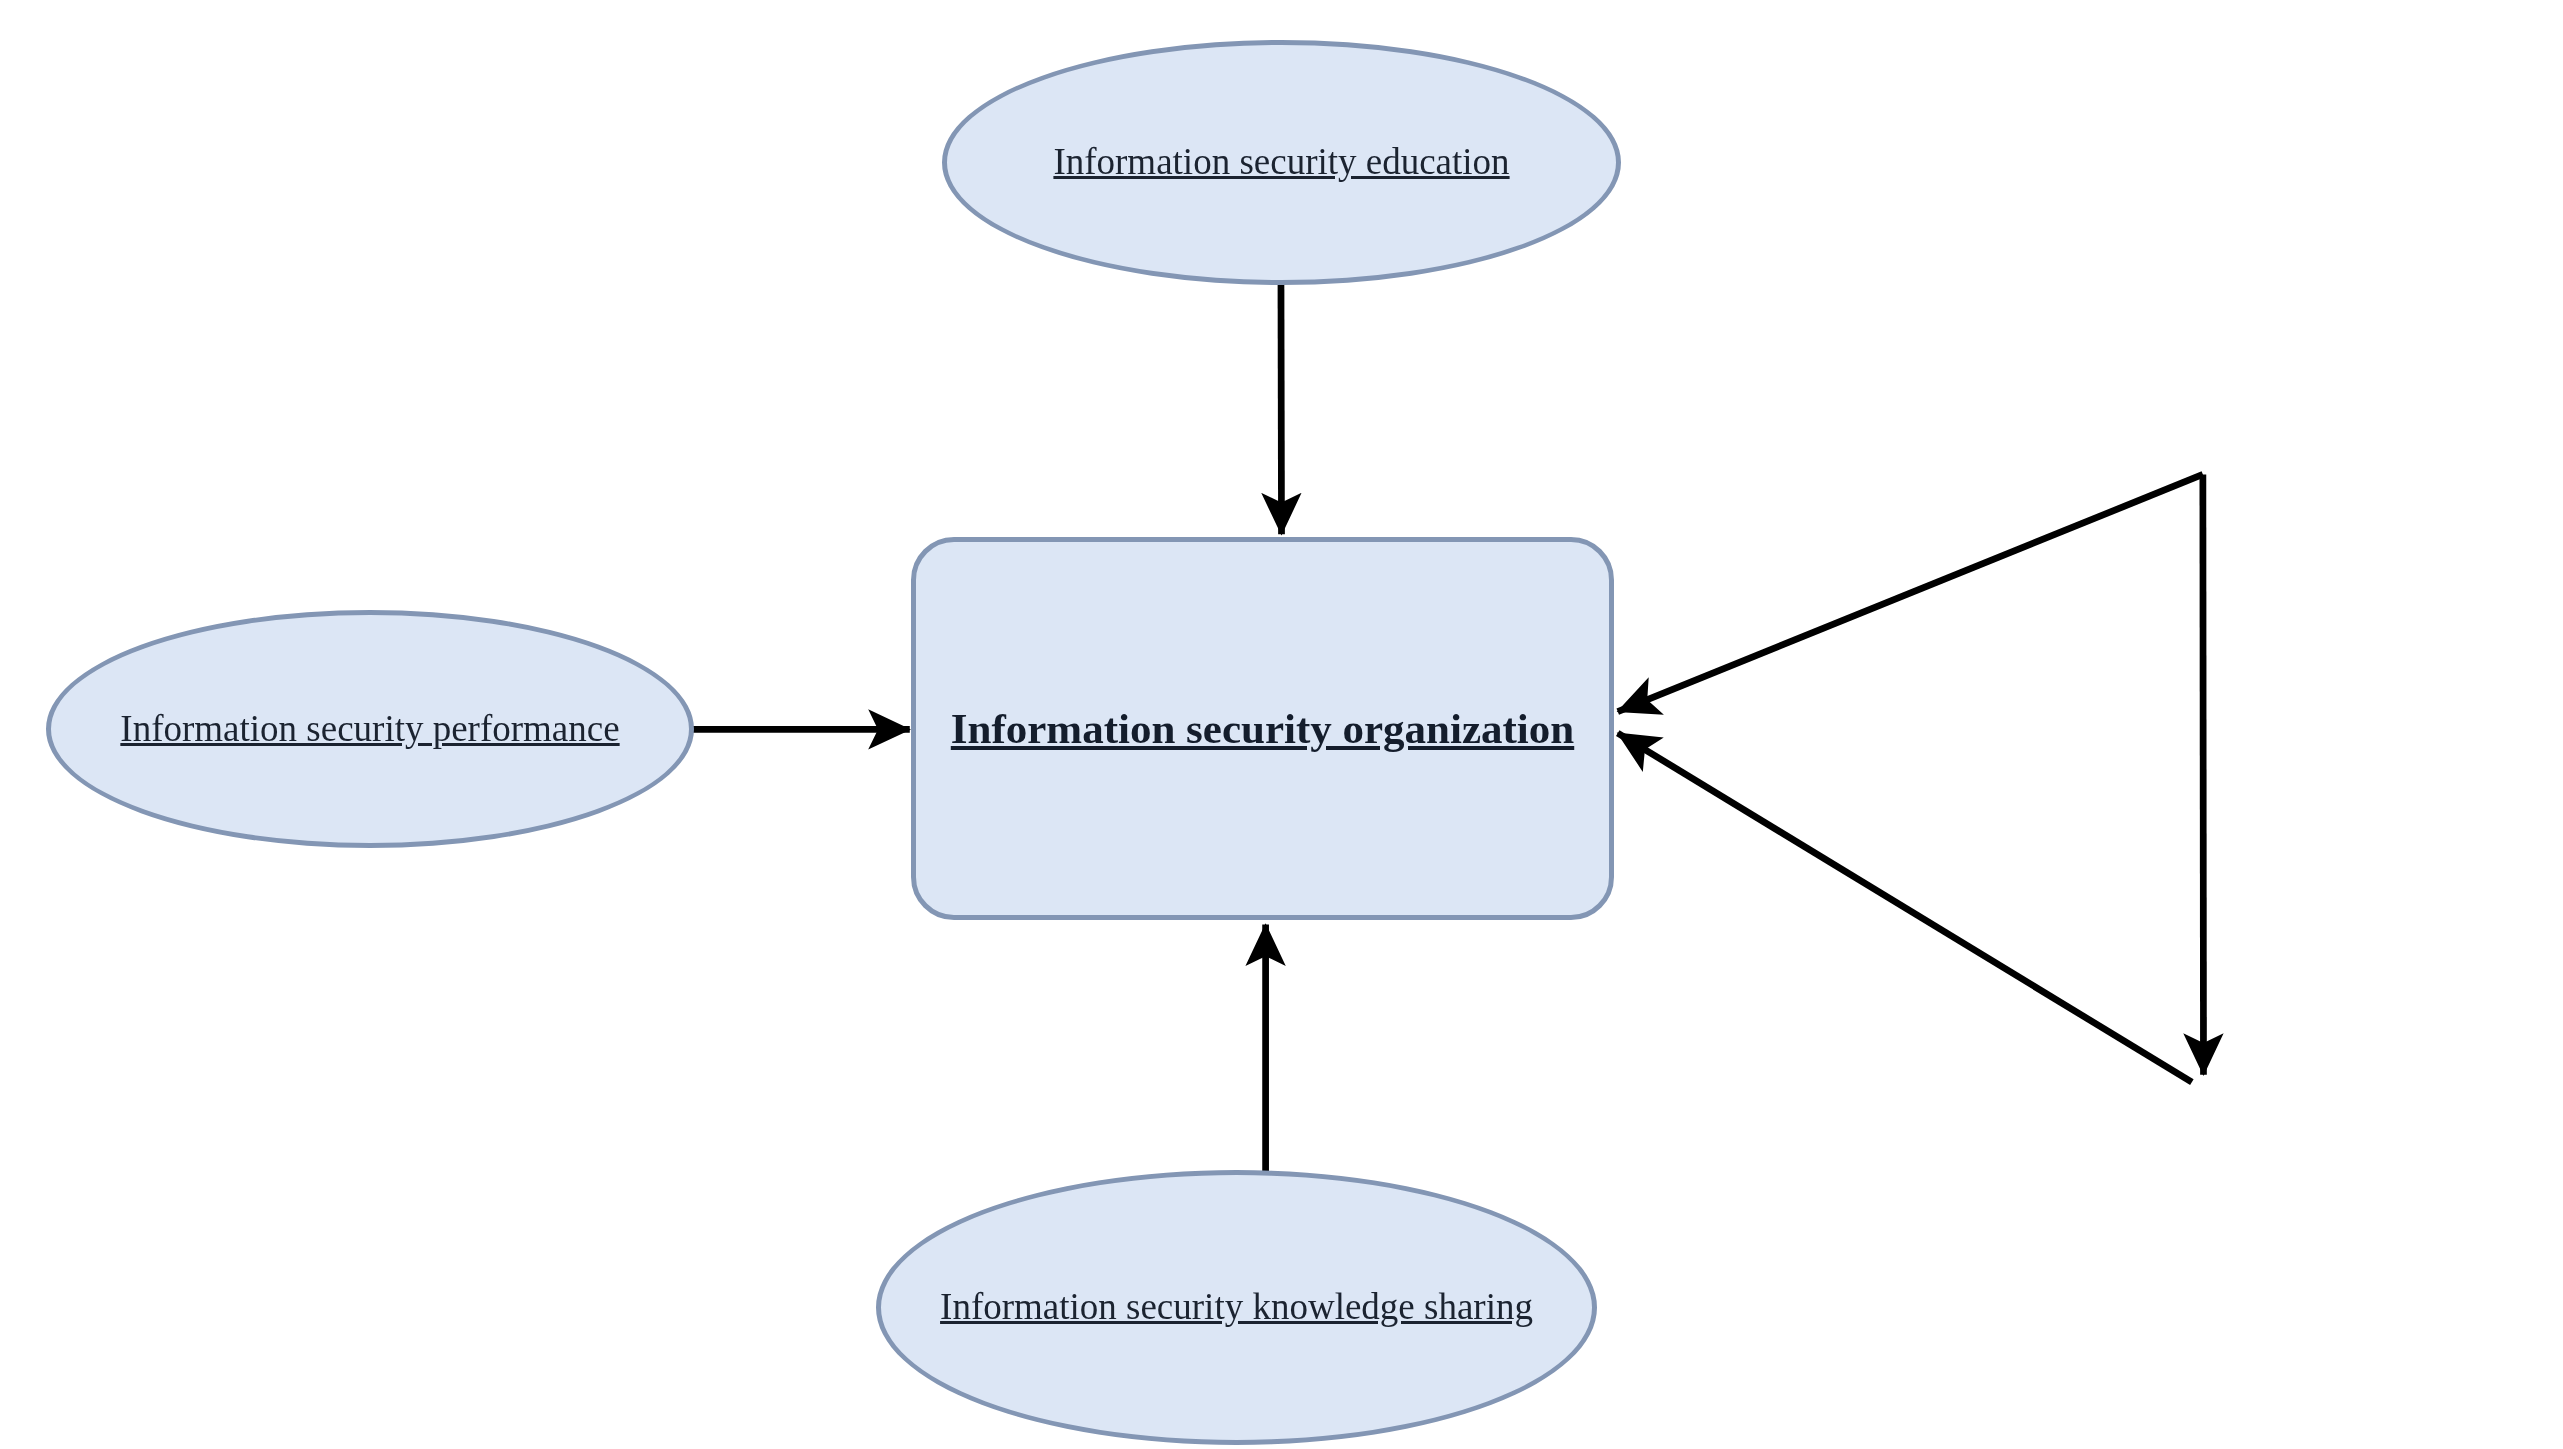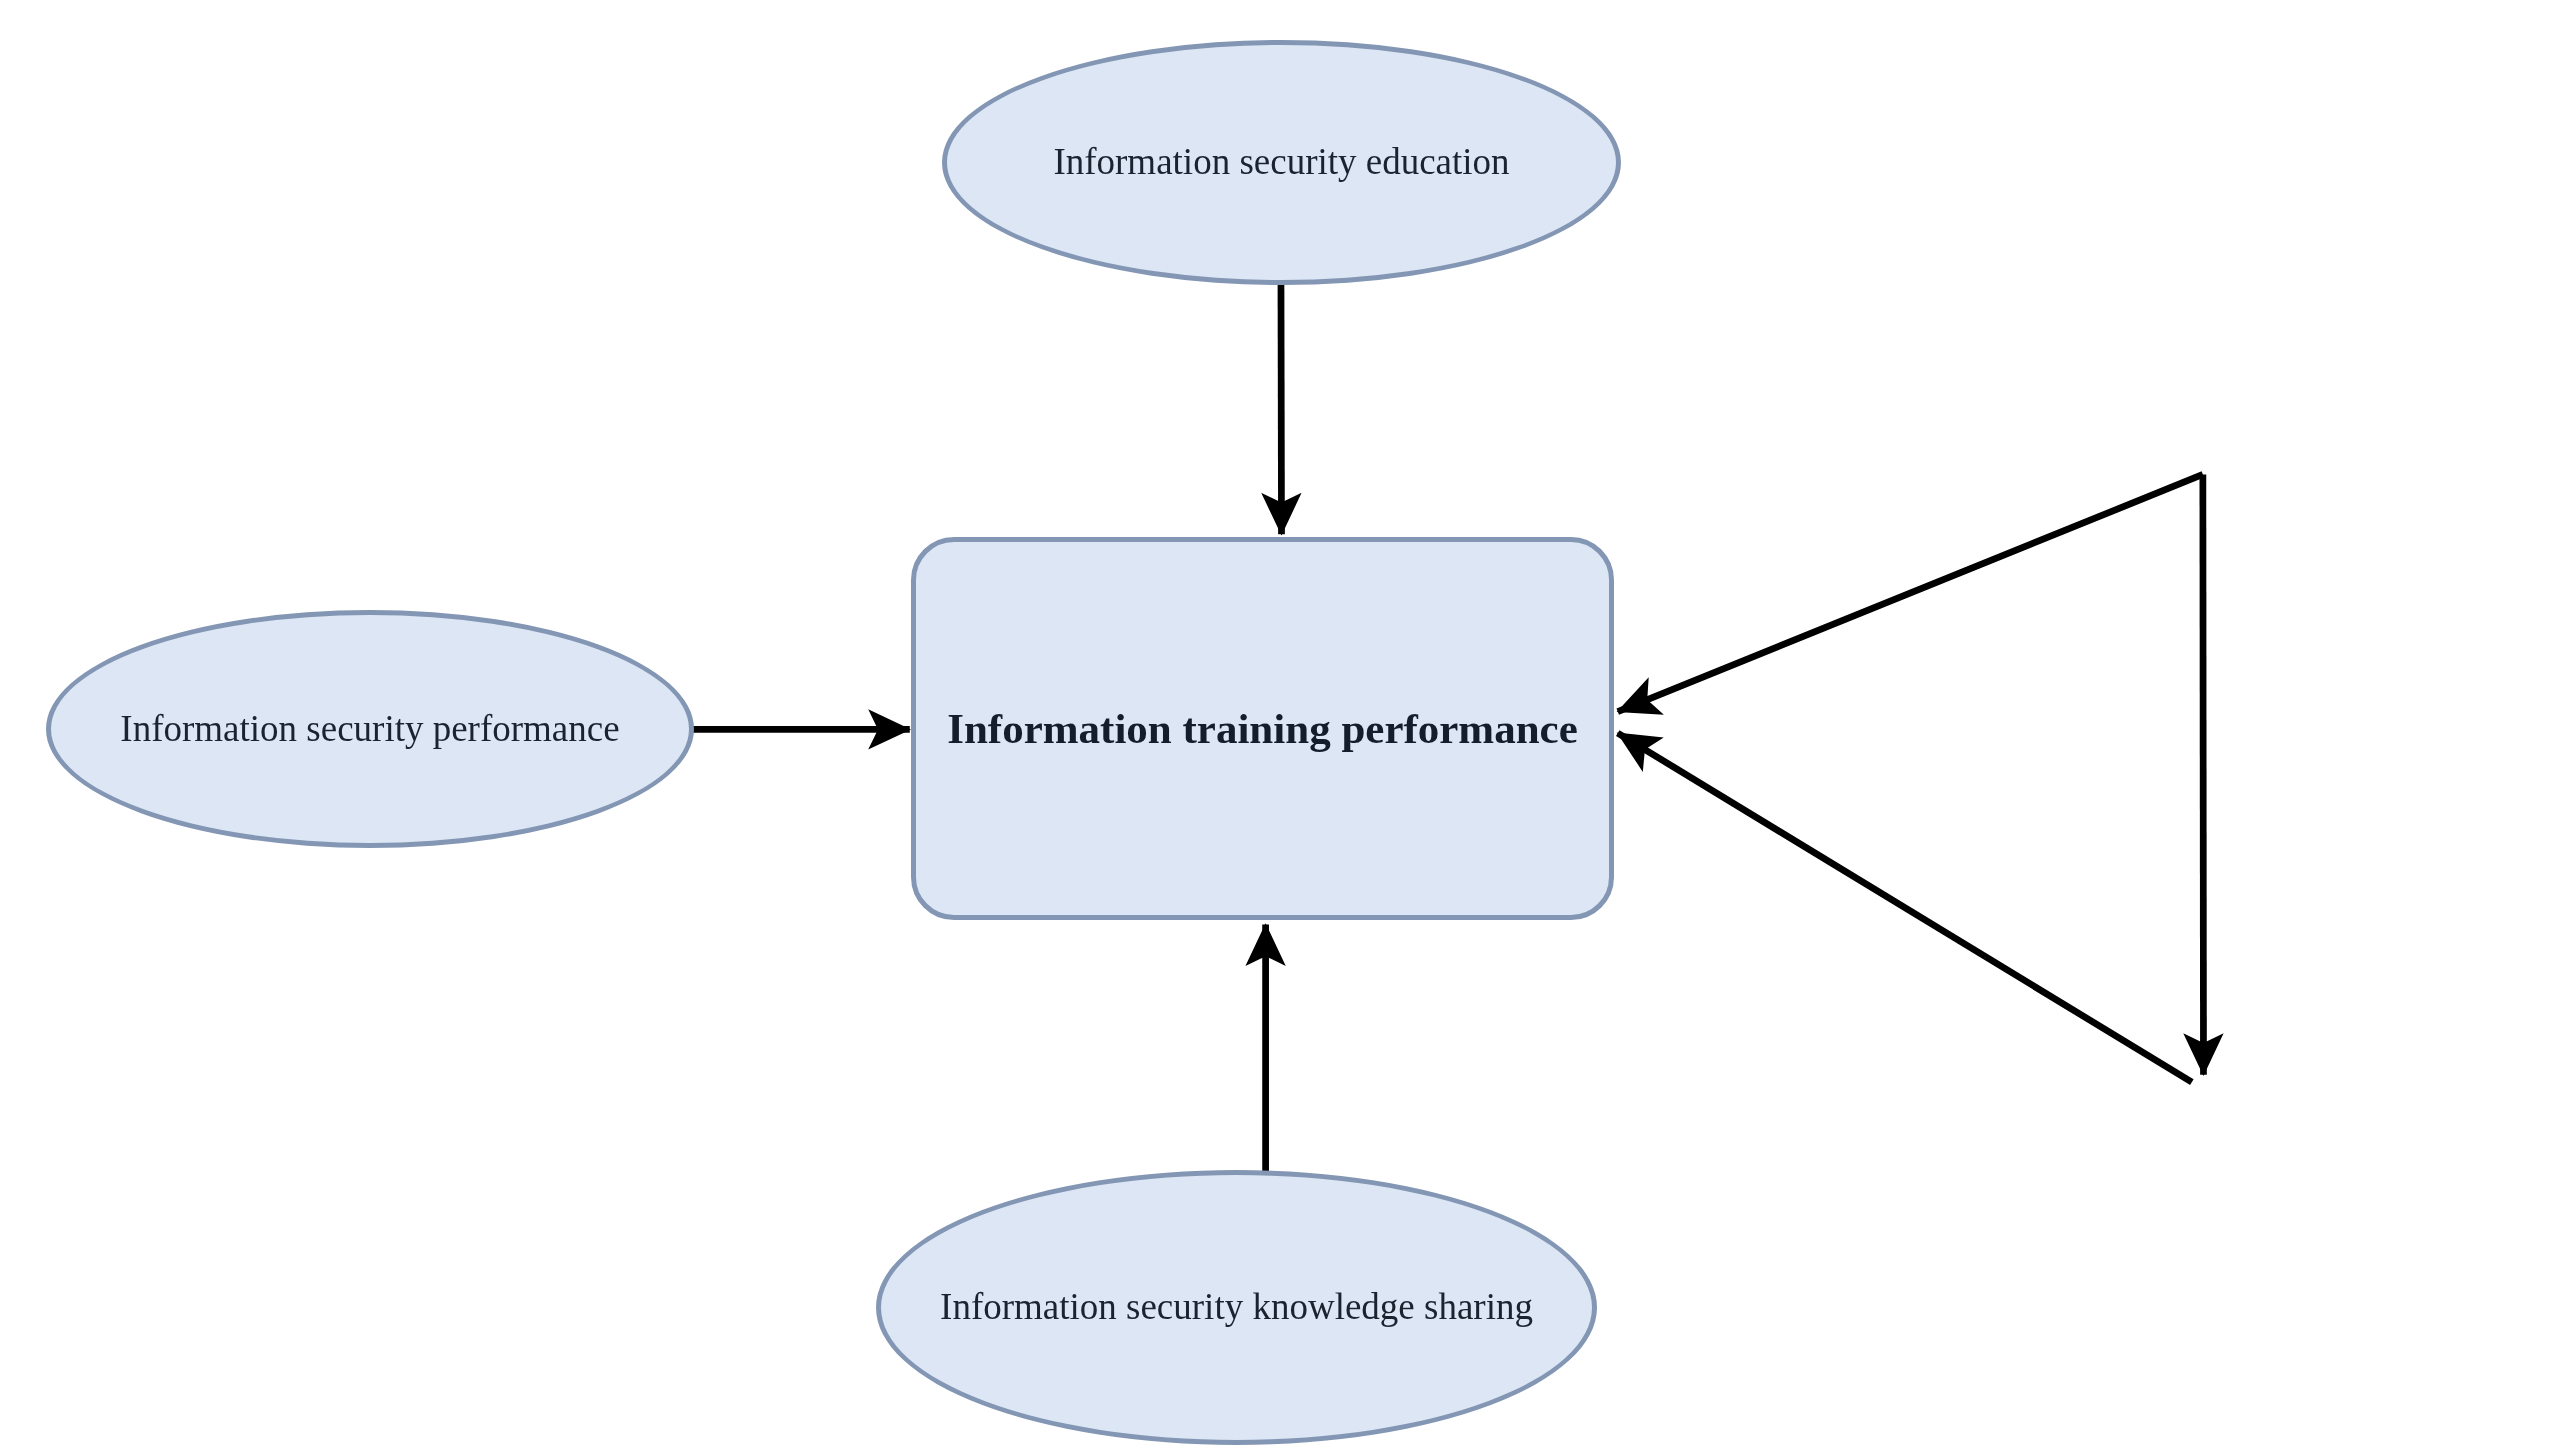--- a/index.html
+++ b/index.html
@@ -34,21 +34,21 @@
     display: flex;
     align-items: center;
     justify-content: center;
     text-align: center;
     background: #dce6f5;
     border: 5.5px solid #8396b4;
     color: #1b2330;
     font-size: 37px;
     line-height: 1.3;
   }
-  .node span { display: block; }
+  .node span { display: block; text-decoration: underline; }
   .ellipse { border-radius: 50%; }
   .ellipse span { white-space: nowrap; }
   .rect {
     border-radius: 43px;
     font-weight: bold;
     font-size: 43px;
     color: #141d2c;
   }
   .rect span { white-space: nowrap; }
 
@@ -93,21 +93,21 @@
   <div class="node ellipse" id="node-education">
     <span>Information security education</span>
   </div>
 
 
   <div class="node ellipse" id="node-visibility">
     <span>Information security performance</span>
   </div>
 
   <div class="node rect" id="node-performance">
-    <span>Information training performance</span>
+    <span>Information security organization</span>
   </div>
 
   <div class="node ellipse" id="node-knowledge">
     <span>Information security knowledge sharing</span>
   </div>
 
 
 </div>
 
 

